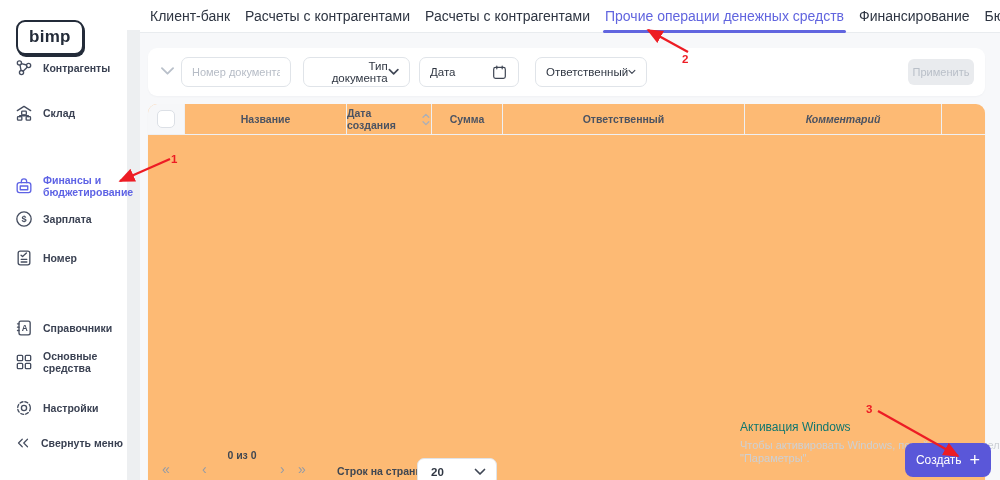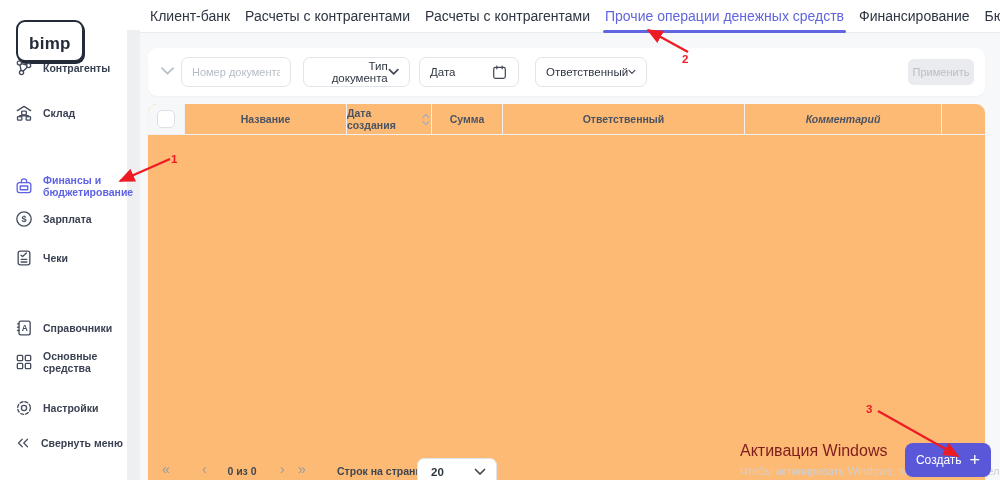--- a/index.html
+++ b/index.html
@@ -3,21 +3,21 @@
 <meta charset="utf-8">
 <style>
   * { margin:0; padding:0; box-sizing:border-box; }
   html,body { width:1000px; height:480px; overflow:hidden; }
   body { font-family:"Liberation Sans",sans-serif; background:#f7f8fa; position:relative; }
 
   
   .sidebar { position:absolute; left:0; top:0; width:127px; height:480px; background:#fff; z-index:3; }
   .strip-top { position:absolute; left:127px; top:0; width:13px; height:30px; background:#fff; z-index:2; }
   .scroll-strip { position:absolute; left:127px; top:30px; width:13px; height:450px; background:#edeff1; z-index:2; }
-  .logo { position:absolute; left:16px; top:20px; padding:12px 11px 6px; border:2px solid #232b39; border-radius:9px; font-size:17px; font-weight:bold; color:#232b39; letter-spacing:.3px; box-shadow:1px 2px 0 0 #232b39; background:#fff; }
+  .logo { position:absolute; left:16px; top:20px; padding:5px 11px 6px; border:2px solid #232b39; border-radius:9px; font-size:17px; font-weight:bold; color:#232b39; letter-spacing:.3px; box-shadow:1px 2px 0 0 #232b39; background:#fff; }
   .side-item { position:absolute; left:14px; display:flex; align-items:center; gap:9px; transform:translateY(-50%); cursor:pointer; }
   .side-item svg { flex:none; display:block; }
   .side-label { font-size:10.5px; font-weight:600; color:#3a4152; width:86px; line-height:12px; }
   .side-item.active .side-label { color:#5e63e5; }
   .icn { stroke:#454d5f; fill:none; stroke-width:1.6; stroke-linecap:round; stroke-linejoin:round; }
   .icn-accent { stroke:#5e63e5; }
 
   
   .main { position:absolute; left:140px; top:0; width:860px; height:480px; }
 
@@ -44,29 +44,29 @@
   .col-check { width:37px; background:#f6f7f9; justify-content:flex-start; padding-left:9px; border-radius:9px 0 0 0; }
   .col-name { width:162px; } .col-date { width:85px; } .col-sum { width:71px; }
   .col-resp { width:242px; } .col-comment { width:197px;font-style:italic; }
   .col-extra { width:43px; border-right:none; }
   .checkbox { width:18px; height:18px; border:1.5px solid #dce0e6; border-radius:5px; background:#fff; cursor:pointer; }
 
   
   .pg { position:absolute; font-size:14px; color:#949ba6; cursor:pointer; line-height:14px; }
   .pg-first { left:22px; top:462px; }
   .pg-prev { left:62px; top:462px; }
-  .pg-count { left:74px; top:464px; width:56px; text-align:center; font-size:10.5px; color:#3f4752; font-weight:600; cursor:default; }
+  .pg-count { left:74px; top:448px; width:56px; text-align:center; font-size:10.5px; color:#3f4752; font-weight:600; cursor:default; }
   .pg-next { left:140px; top:462px; }
   .pg-last { left:158px; top:462px; }
   .rows-label { position:absolute; left:197px; top:465px; font-size:10.5px; color:#3f4752; font-weight:600; }
   .rows-select { position:absolute; left:277px; top:458px; width:80px; height:28px; border:1px solid #e0e4e9; border-radius:7px; background:#fff; display:flex; align-items:center; justify-content:space-between; padding:0 10px 0 13px; font-size:11.5px; font-weight:600; color:#2f3642; cursor:pointer; }
 
   
   .watermark { position:absolute; left:600px; top:420px; z-index:1; pointer-events:none; }
-  .wm-title { font-size:16px; color:#7f1d1d;margin-top:22px; }
+  .wm-title { font-size:12px; color:#0f766e; }
   .wm-line { font-size:11px; color:#ccd0d5; line-height:13px; }
   .wm-line.first { margin-top:5px; }
   .create-btn { position:absolute; left:765px; top:443px; width:86px; height:34px; background:#5a57d9; border:none; border-radius:8px; z-index:2; display:flex; align-items:center; justify-content:center; gap:8px; color:#fff; font-size:12px; font-family:inherit; cursor:pointer; }
   .create-plus { font-size:18px; font-weight:300; line-height:18px; }
 
   
   .annotations { position:absolute; left:0; top:0; width:1000px; height:480px; z-index:50; pointer-events:none; }
   .ann-label { font-size:11.5px; fill:#ed1c24; font-weight:600; }
 </style>
 </head>
@@ -116,21 +116,21 @@
     <span class="side-label">Зарплата</span>
   </div>
 
   <div class="side-item" style="top:258px">
     <svg class="icn" width="20" height="20" viewBox="0 0 24 24">
         <rect x="5" y="3.8" width="14" height="16.4" rx="2.5"></rect>
         <polyline points="8.5,8.6 10.3,10.3 14.9,5.9"></polyline>
         <line x1="8.6" y1="13.6" x2="15.4" y2="13.6"></line>
         <line x1="8.6" y1="16.8" x2="15.4" y2="16.8"></line>
       </svg>
-    <span class="side-label">Чеки</span>
+    <span class="side-label">Номер</span>
   </div>
 
 
   <div class="side-item" style="top:328px">
     <svg class="icn" width="20" height="20" viewBox="0 0 24 24">
         <rect x="6" y="3.8" width="13.4" height="16.4" rx="2.2"></rect>
         <line x1="4.2" y1="7" x2="6" y2="7"></line>
         <line x1="4.2" y1="11" x2="6" y2="11"></line>
         <line x1="4.2" y1="15" x2="6" y2="15"></line>
         <text x="12.8" y="15.8" font-size="10" text-anchor="middle" font-weight="bold" fill="#454d5f" stroke="none">A</text>

